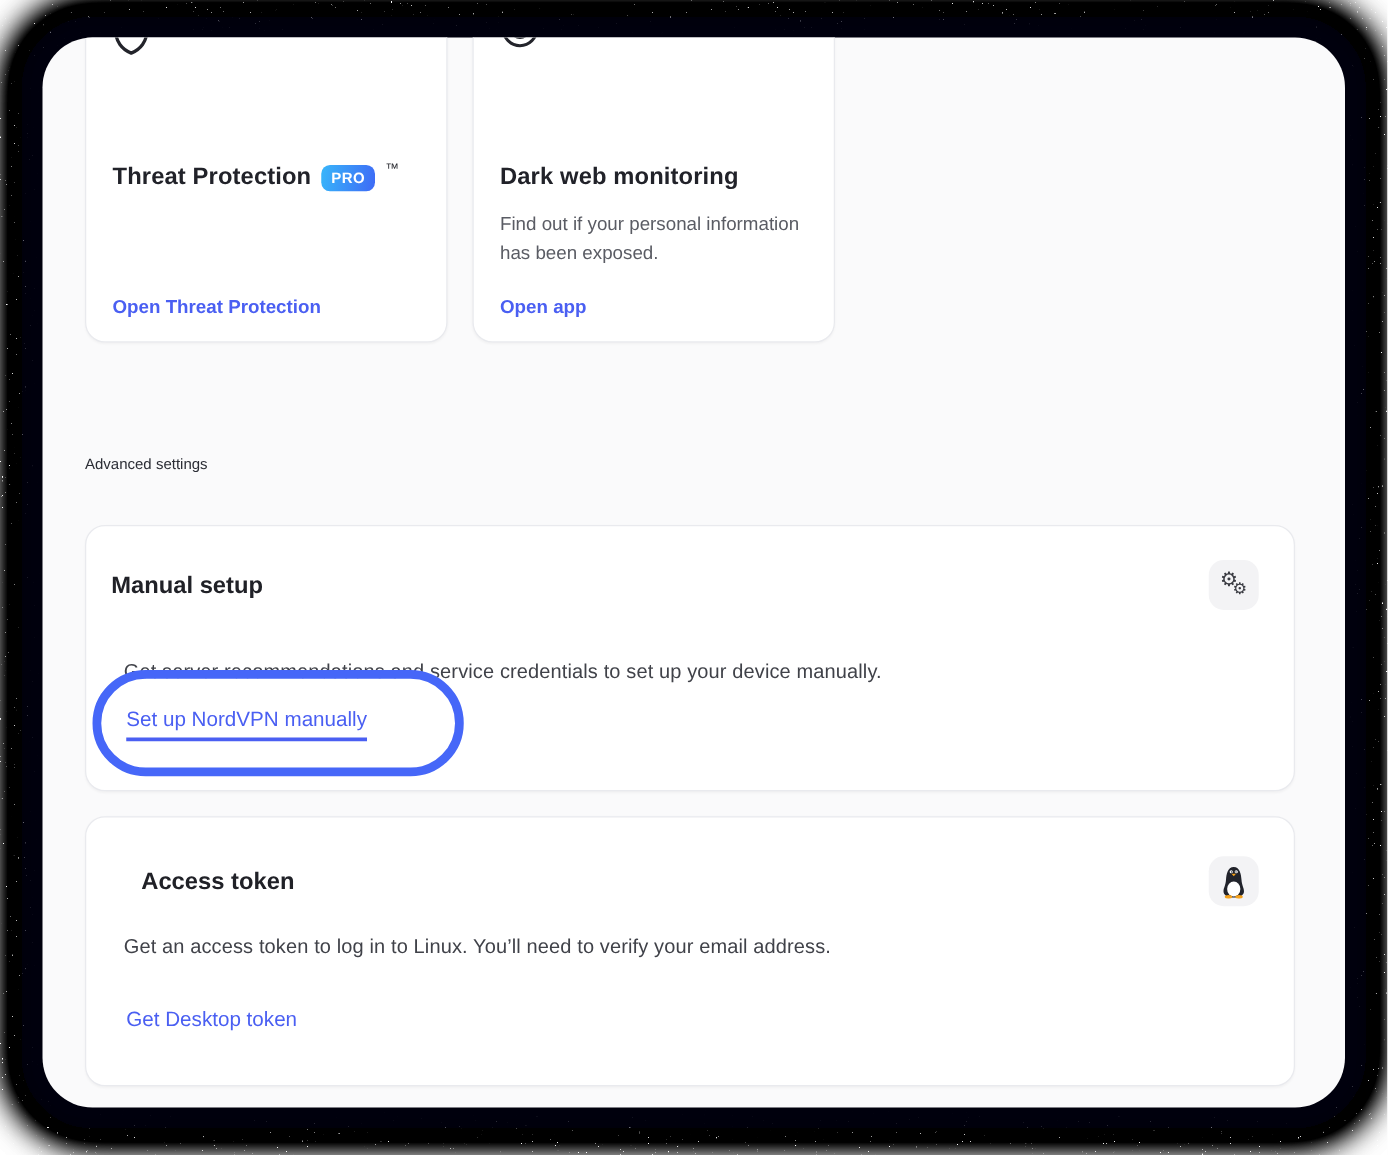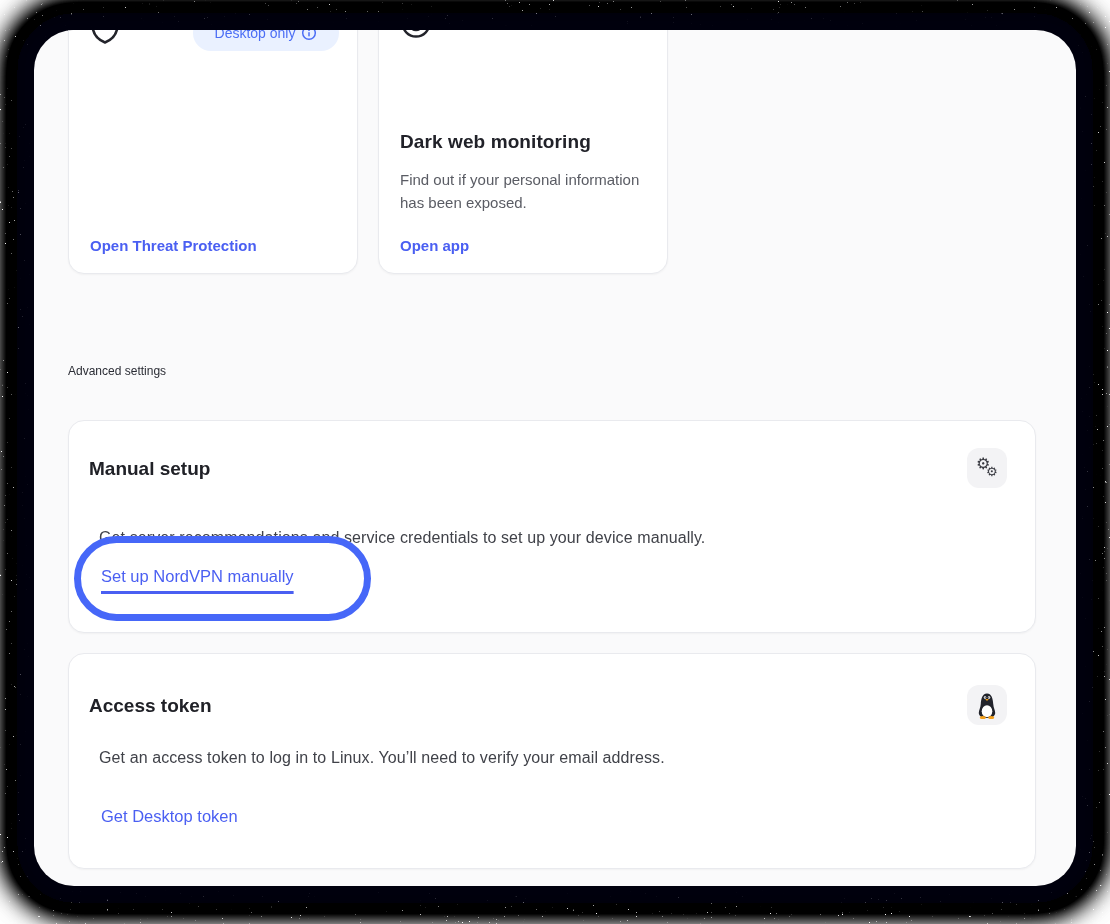--- a/index.html
+++ b/index.html
@@ -50,21 +50,21 @@
   
   .adv-heading { position:absolute; left:34px; top:334px; font-size:12px;
     font-weight:500; color:#2b2d35; }
 
   .adv-card { left:34px; width:968px; }
   .adv-card-1 { top:390px; height:213px; }
   .adv-card-2 { top:623px; height:216px; }
 
   .adv-title { position:absolute; left:20px; font-size:19px; font-weight:700; color:#202127; }
   .adv-card-1 .adv-title { top:37px; }
-  .adv-card-2 .adv-title { top:41px; }
+  .adv-card-2 .adv-title { top:41px;margin-left:24px; }
 
   .adv-desc { position:absolute; left:30px; font-size:16px; color:#404249; letter-spacing:0.1px; }
   .adv-card-1 .adv-desc { top:108px; }
   .adv-card-2 .adv-desc { top:95px; }
 
   .adv-link { position:absolute; left:32px; font-size:16.5px; font-weight:500;
     color:#4a5ff2; cursor:pointer; }
   .adv-card-1 .adv-link { top:146px; text-decoration:underline;
     text-decoration-thickness:2.5px; text-underline-offset:9px;
     text-decoration-color:#4a5ff2; }
@@ -110,29 +110,24 @@
 
   <div class="page">
 
     <div class="card feature-card fc1">
       <span class="feature-icon">
         <svg width="30" height="36" viewBox="0 0 30 36" fill="none">
           <path d="M15 1.5 L27.5 6 V16.5 C27.5 25 22.5 31.5 15 34.5 C7.5 31.5 2.5 25 2.5 16.5 V6 Z" stroke="#23242b" stroke-width="2.6" stroke-linejoin="round"></path>
           <path d="M9.5 15 L14 20.5 L21.5 9" stroke="#23242b" stroke-width="2.6" stroke-linecap="round" stroke-linejoin="round"></path>
         </svg>
       </span>
-      <div class="pill">
-        <span>Desktop only</span>
-        <span style="display:inline-flex;">
-          <svg width="16" height="16" viewBox="0 0 16 16" fill="none">
-            <circle cx="8" cy="8" r="6.3" stroke="#4c6ef5" stroke-width="1.5"></circle>
-            <circle cx="8" cy="5.1" r="1" fill="#4c6ef5"></circle>
-            <rect x="7.25" y="7" width="1.5" height="4.4" rx="0.75" fill="#4c6ef5"></rect>
-          </svg>
-        </span>
+      <div class="fc-title-row">
+        <span class="fc-title">Threat Protection</span>
+        <span class="pro-badge">PRO</span>
+        <span class="tm">™</span>
       </div>
       <a class="fc-link">Open Threat Protection</a>
     </div>
 
     <div class="card feature-card fc2">
       <span class="feature-icon" style="left:20px;">
         <svg width="34" height="34" viewBox="0 0 34 34" fill="none">
           <circle cx="17" cy="15" r="13.5" stroke="#23242b" stroke-width="2.4"></circle>
           <circle cx="17" cy="15" r="7" stroke="#23242b" stroke-width="2.4"></circle>
           <circle cx="17" cy="15" r="1.9" fill="#23242b"></circle>

